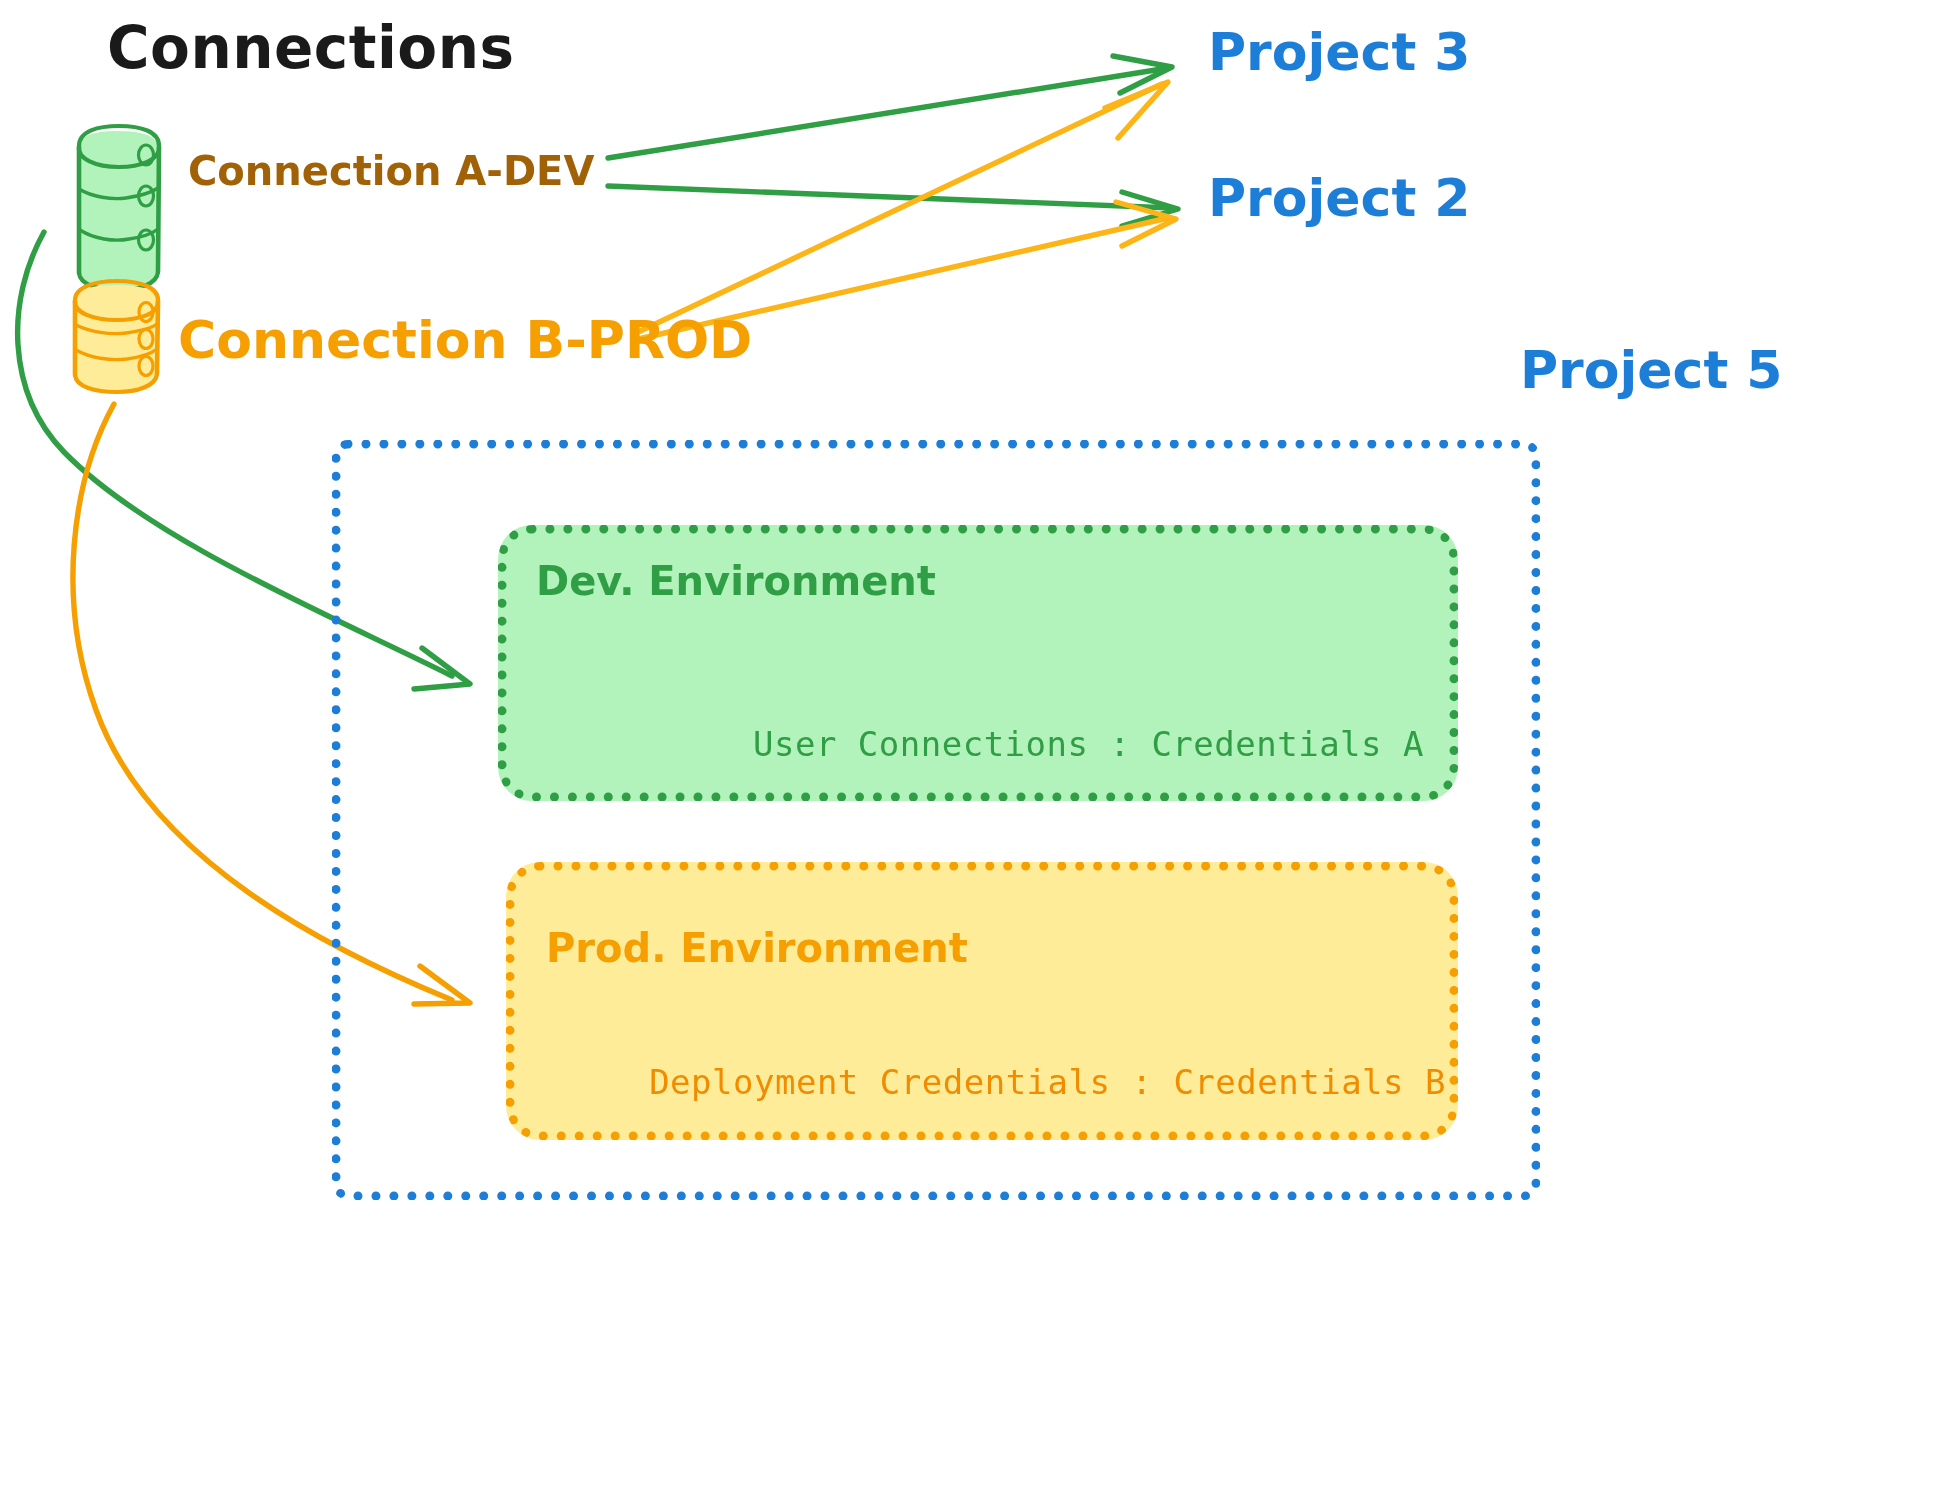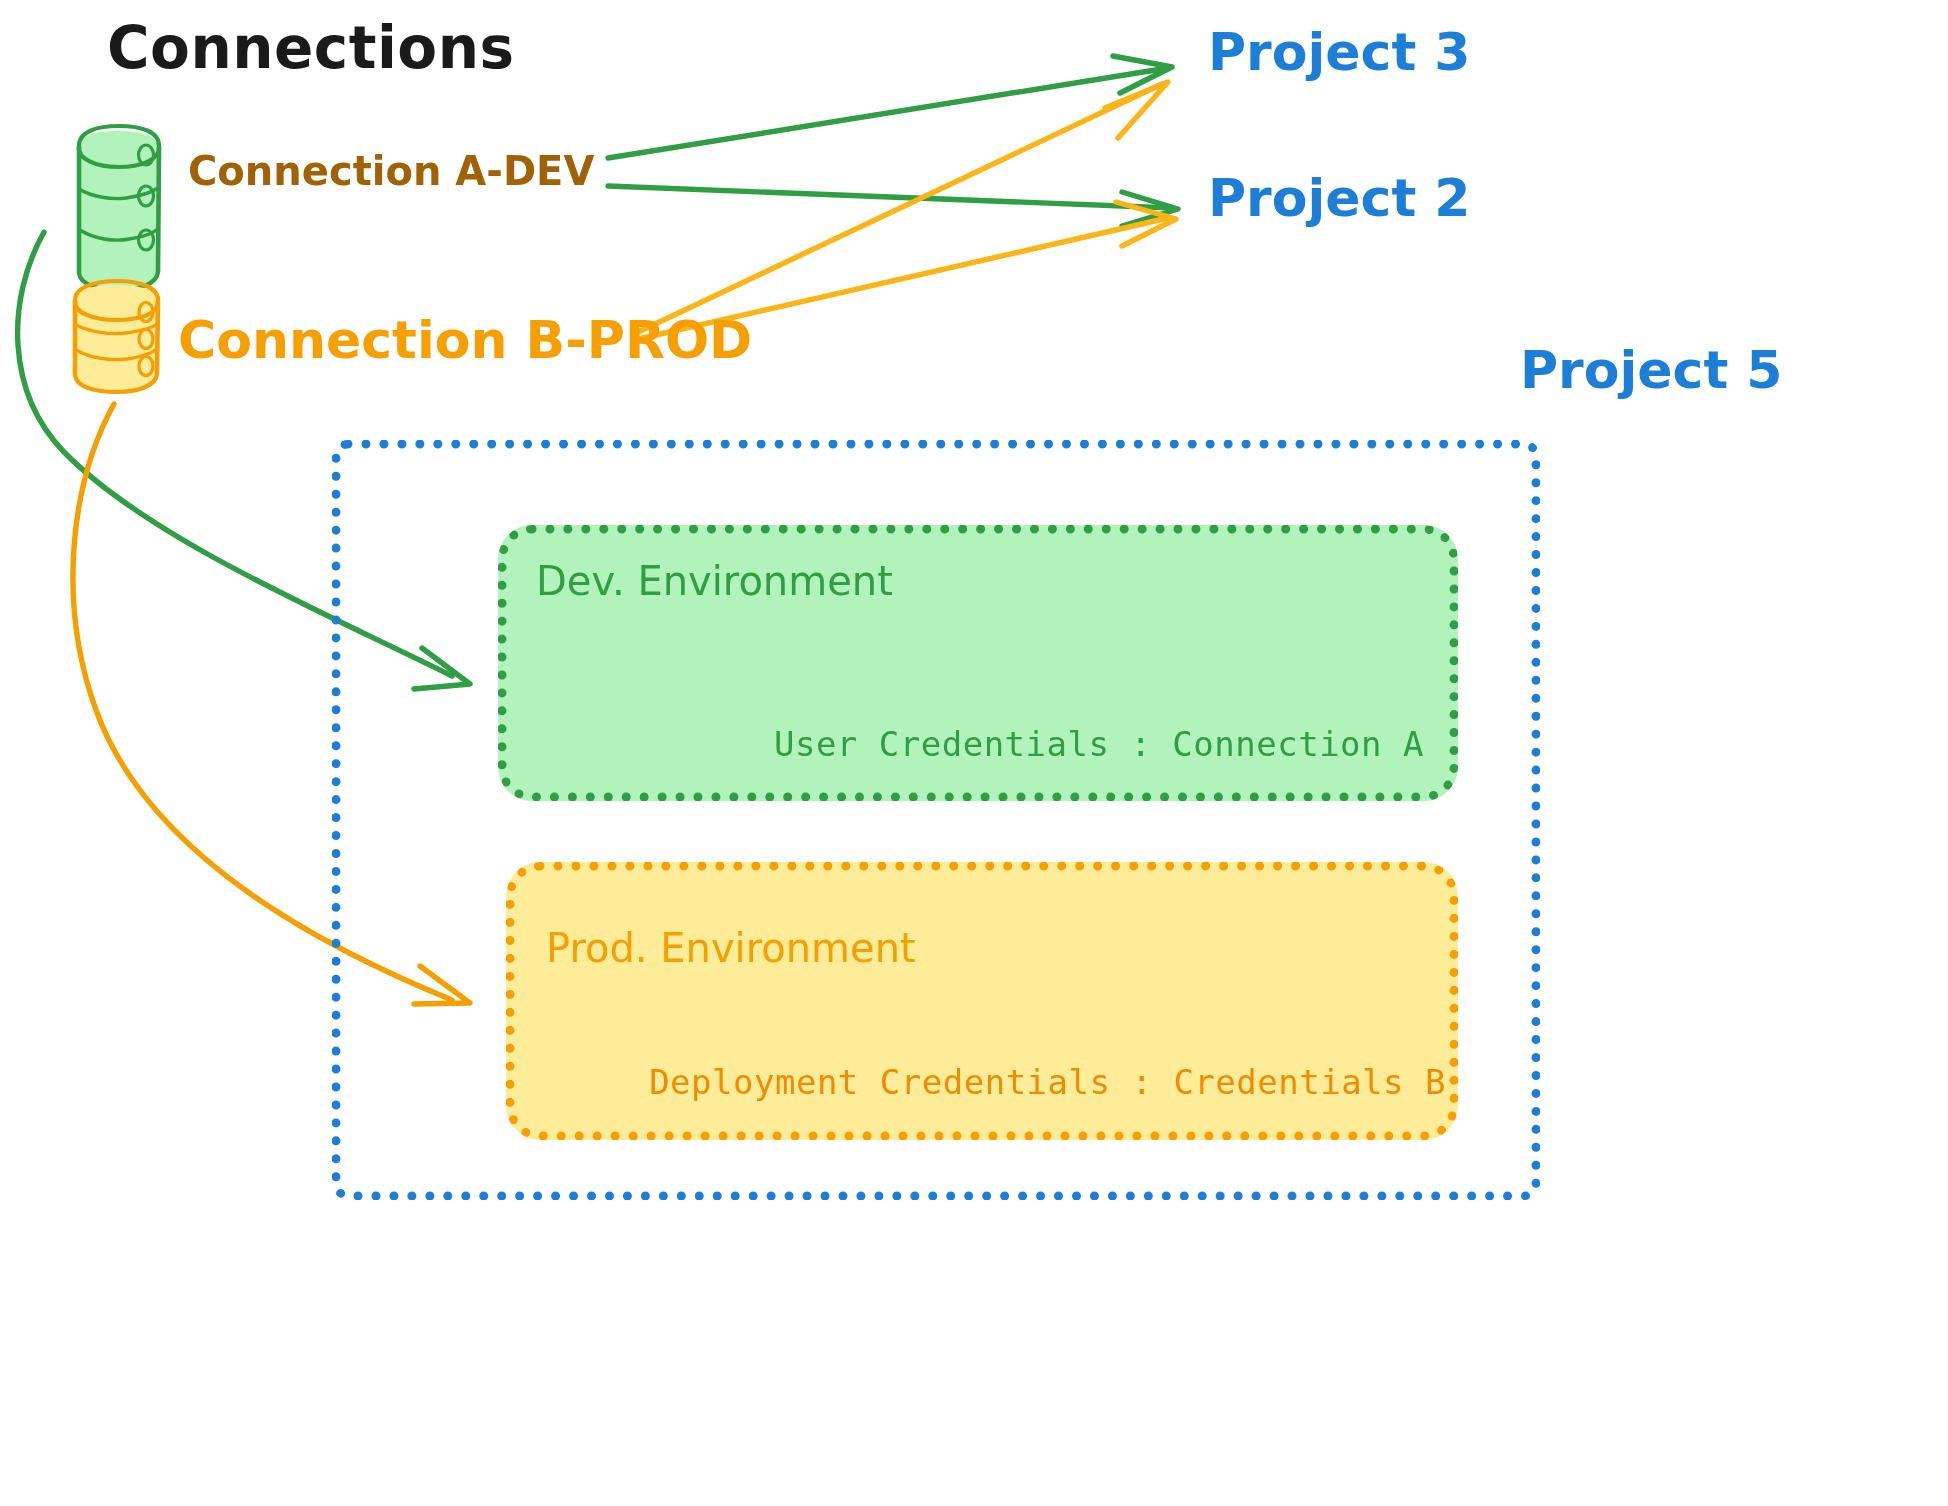--- a/index.html
+++ b/index.html
@@ -86,21 +86,21 @@
     top: 440px;
     width: 1208px;
     height: 760px;
     border: 9px dotted #1c7ed6;
     border-radius: 16px;
     background: transparent;
   }
   .env-title {
     position: absolute;
     font-size: 40px;
-    font-weight: 400;
+    font-weight: 700;
     white-space: nowrap;
   }
   .dev-title {
     left: 536px;
     top: 558px;
     color: #2f9e44;
   }
   .prod-title {
     left: 546px;
     top: 893px;
@@ -215,21 +215,21 @@
 
   <div class="lbl proj proj-2">Project 2</div>
 
   <div class="lbl proj proj-1">Project 5</div>
 
   <div class="project1-box"></div>
 
   <div class="env-box dev-box"></div>
   <div class="env-title dev-title">Dev. Environment</div>
   <div class="cred-wrap dev-cred-wrap">
-    <span class="cred-text dev-cred-text">User Credentials : Connection A</span>
+    <span class="cred-text dev-cred-text">User Connections : Credentials A</span>
   </div>
 
   <div class="env-box prod-box"></div>
   <div class="env-title prod-title">Prod. Environment</div>
   <div class="cred-wrap prod-cred-wrap">
     <span class="cred-text prod-cred-text">Deployment Credentials : Credentials B</span>
   </div>
 
 </div>
 

